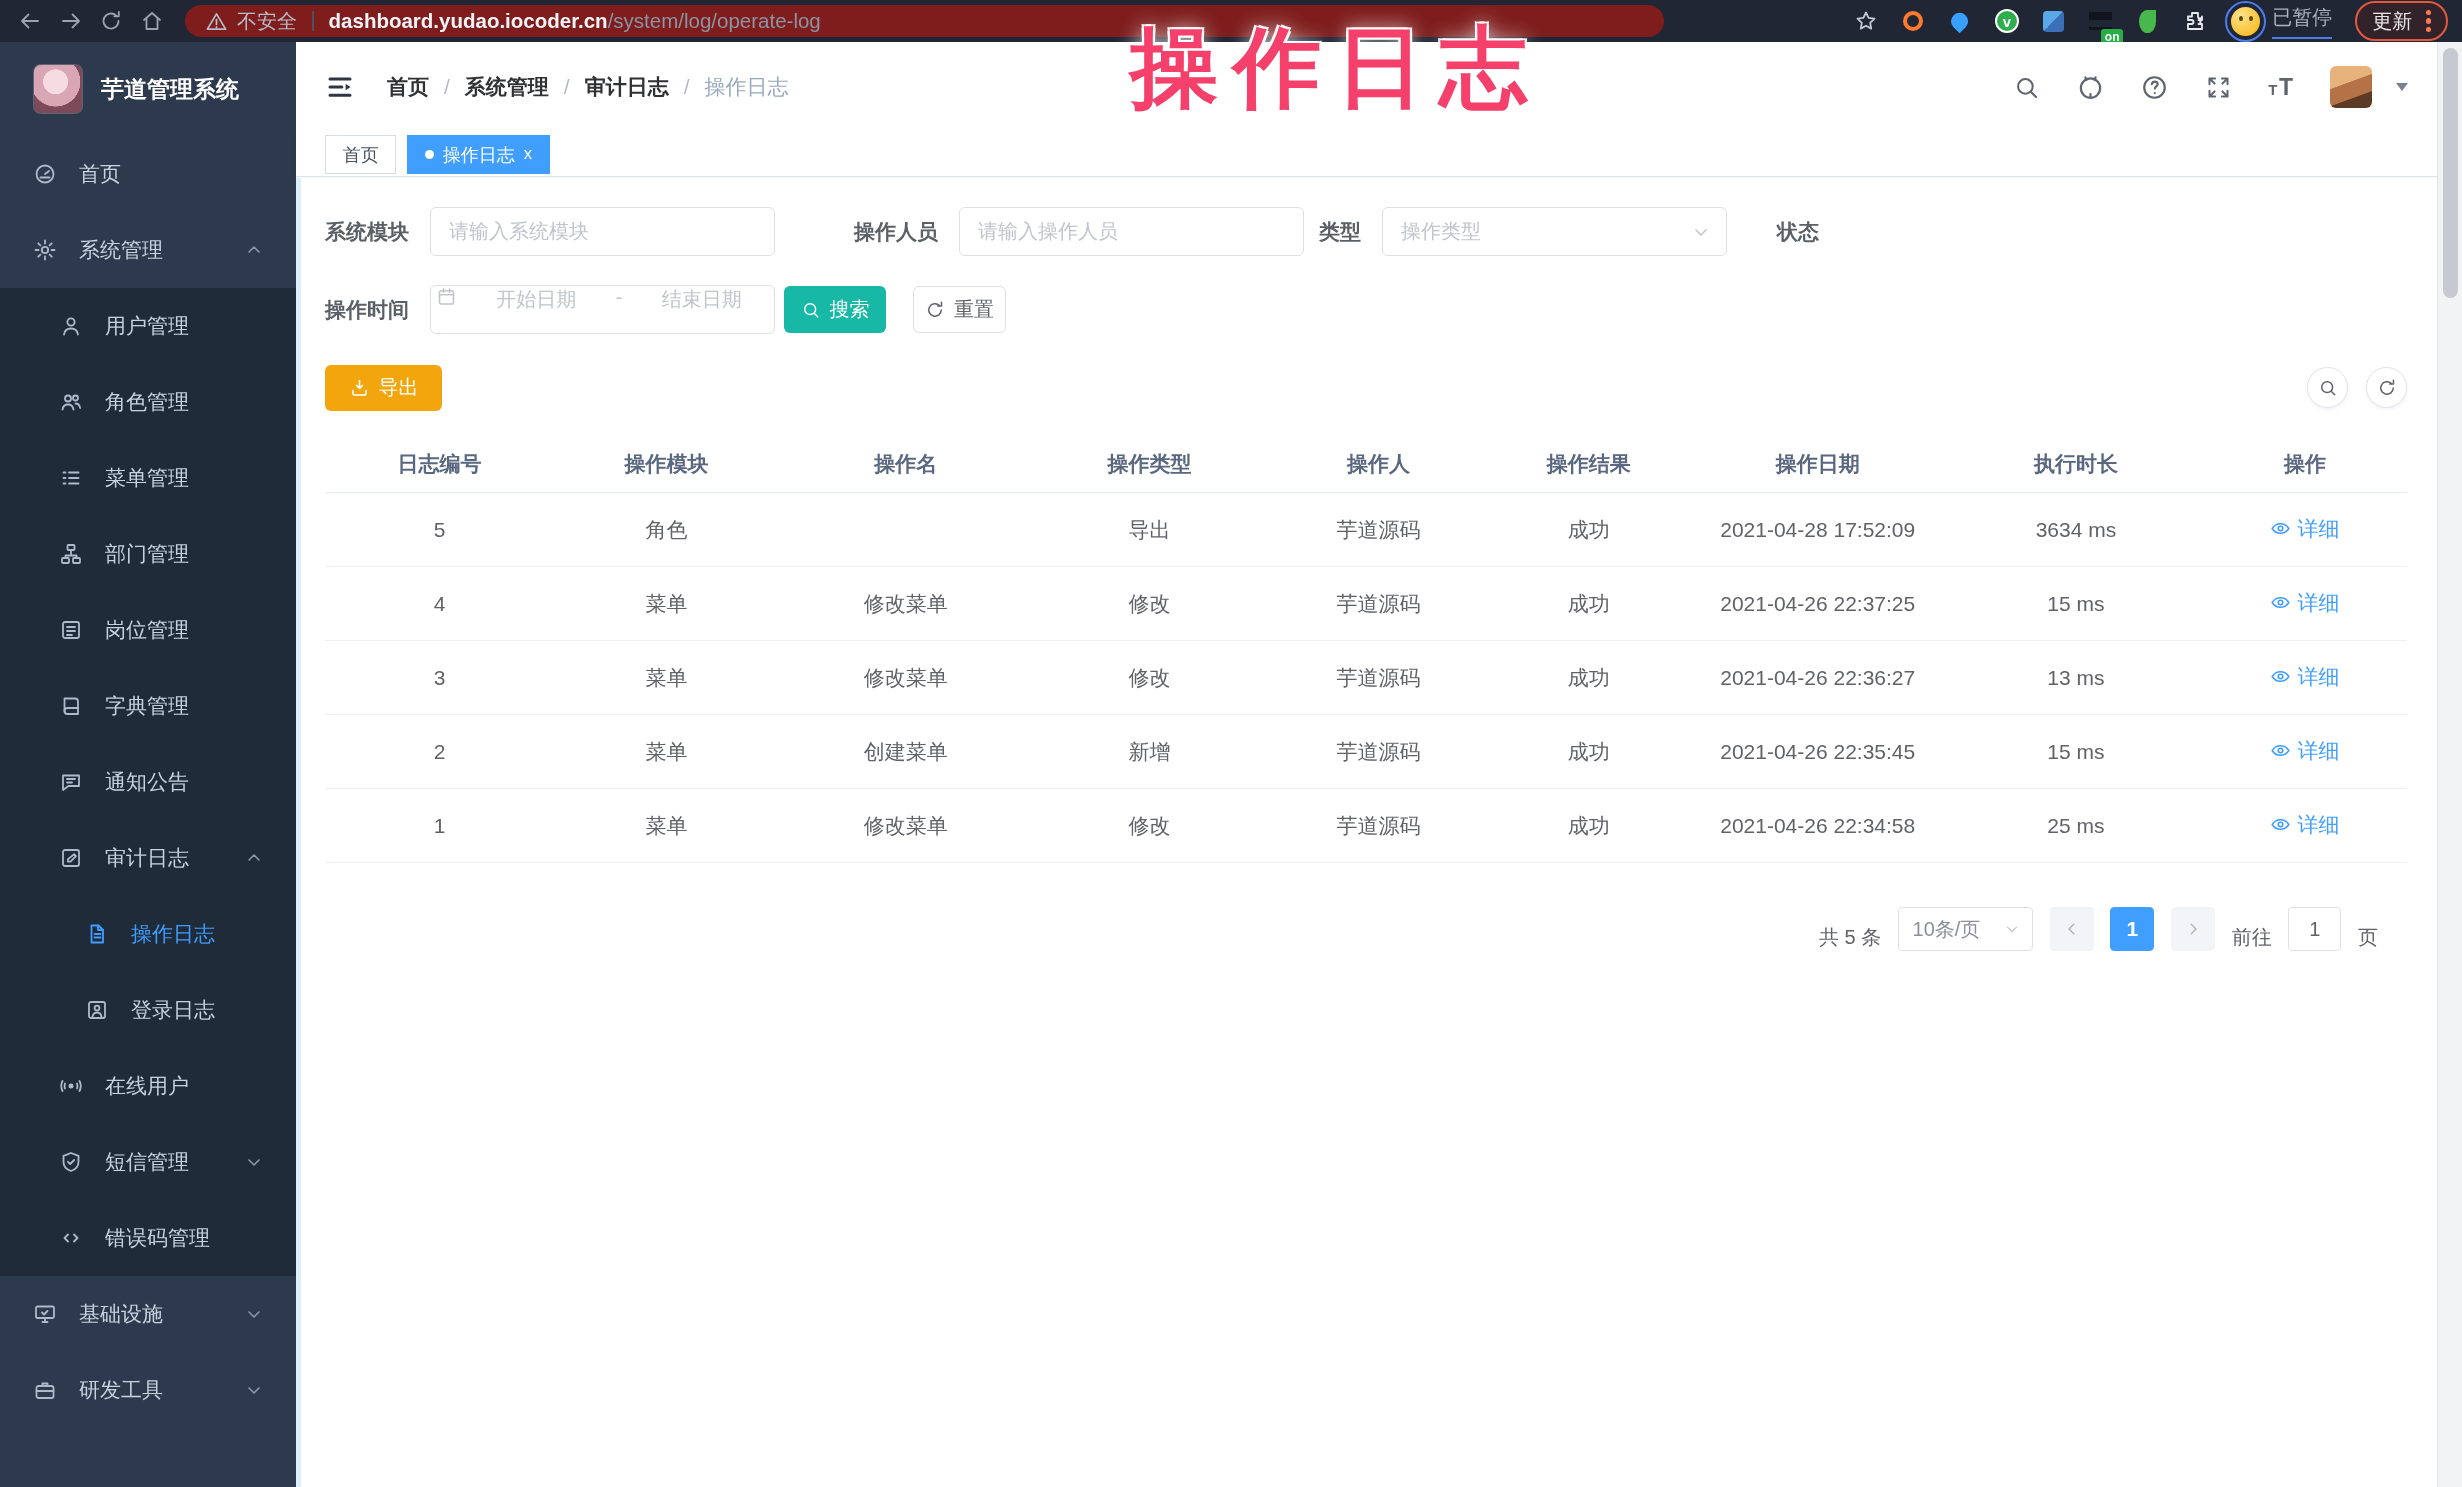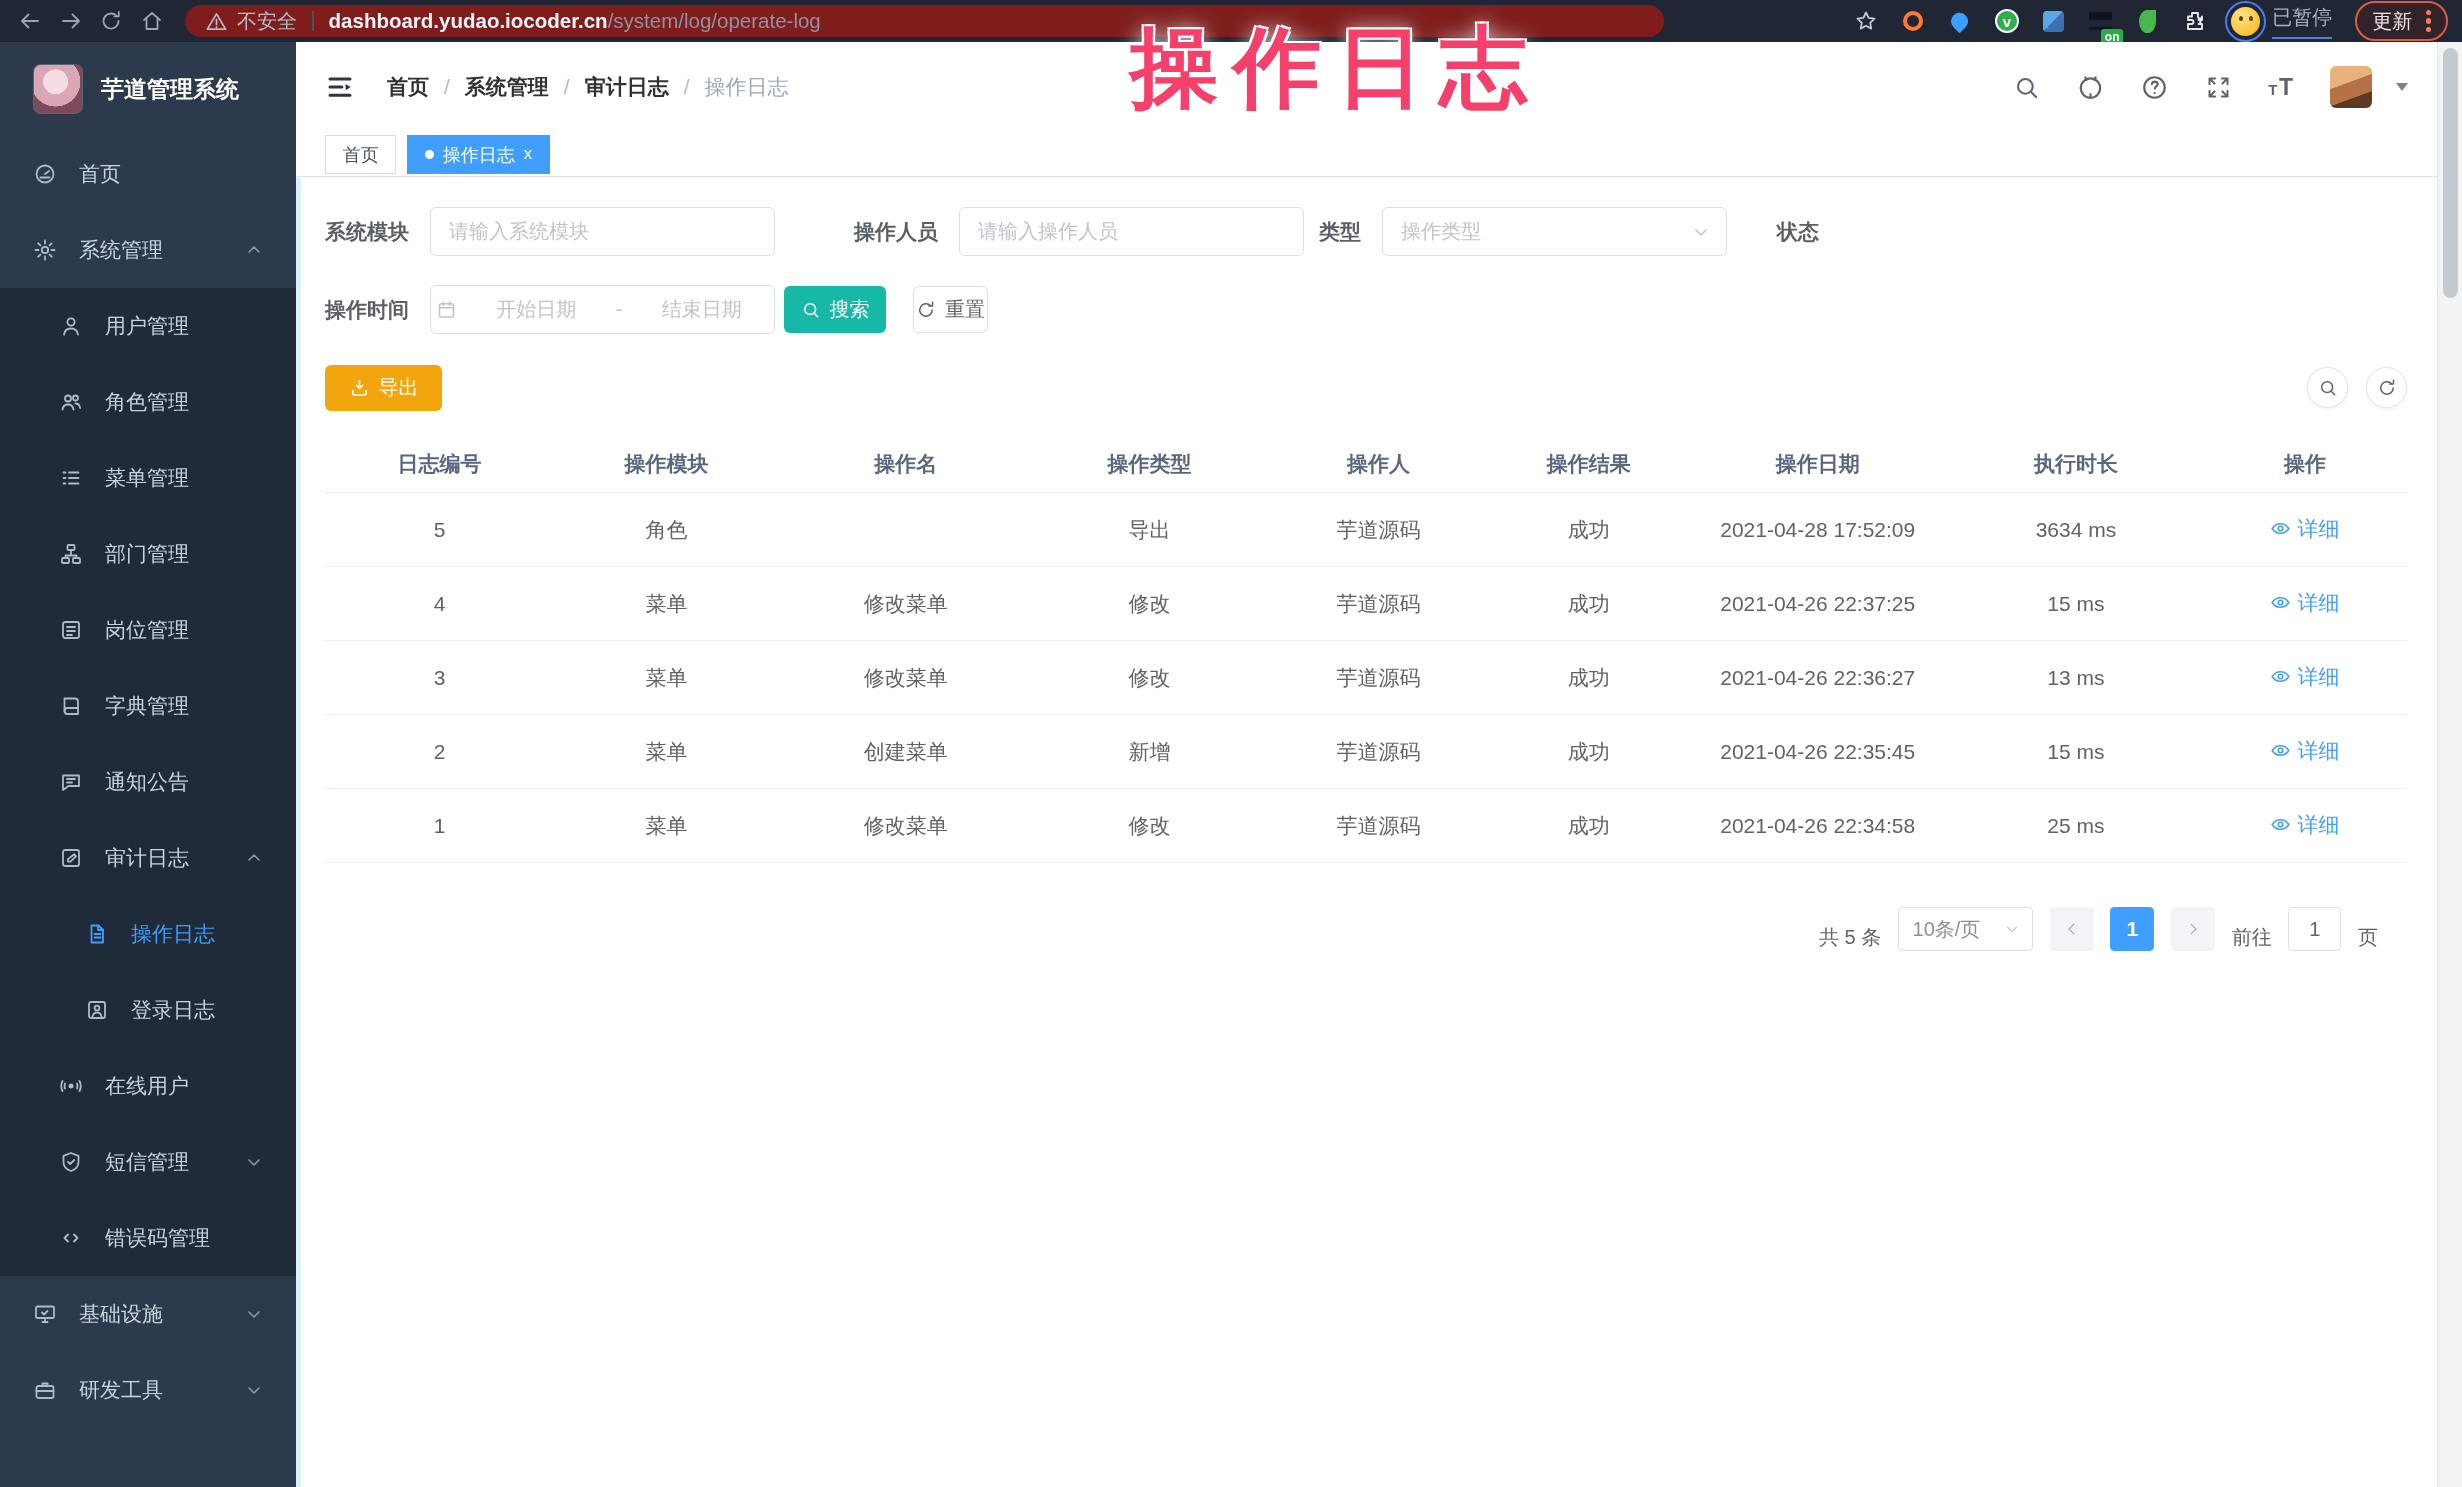--- a/index.html
+++ b/index.html
@@ -92,28 +92,28 @@
   .f-row { display:flex; align-items:center; margin-bottom:29px; }
   .f-group { display:flex; align-items:center; }
   .f-label { font-size:21px; color:#5b6066; font-weight:600; margin-right:21px; white-space:nowrap; }
   .f-input, .f-select, .f-date { width:345px; height:49px; border:0.8px solid #dcdfe6; border-radius:6px;
     font-size:20px; color:#606266; background:#fff; }
   .f-input { padding:0 18px; outline:none; font-family:inherit; }
   .f-input::placeholder { color:#c0c4cc; }
   .f-select { display:flex; align-items:center; padding:0 18px; position:relative; }
   .f-select .ph { color:#c0c4cc; }
   .f-select .chevdn { position:absolute; right:15px; color:#c0c4cc; display:flex; }
-  .f-date { display:flex; align-items:center; padding:0 5px; gap:12px; }
+  .f-date { display:flex; align-items:flex-start; padding:0 5px; gap:12px; }
   .f-date .cal { color:#c0c4cc; display:flex; flex:none; }
   .f-date .ph { color:#c0c4cc; flex:1; text-align:center; }
   .f-date .dash { color:#c0c4cc; }
   .btn { height:47px; border-radius:6px; display:flex; align-items:center; justify-content:center;
     gap:9px; font-size:20px; cursor:pointer; border:0.8px solid transparent; }
   .btn-search { width:102px; background:#17b8a6; color:#fff; margin-left:9px; }
-  .btn-reset { width:75px; background:#fff; color:#606266; border-color:#dcdfe6; margin-left:27px; }
+  .btn-reset { width:93px; background:#fff; color:#606266; border-color:#dcdfe6; margin-left:27px; }
   .toolbar { display:flex; align-items:center; padding:4.6px 30px 0 29px; }
   .btn-export { width:117px; height:46px; background:#f2a50c; color:#fff; }
   .tool-circles { margin-left:auto; display:flex; gap:18px; }
   .circle-btn { width:41px; height:41px; border-radius:50%; border:0.8px solid #e0e3e9; background:#fff;
     box-shadow:0 1.5px 4.6px rgba(0,0,0,.06); color:#606266; display:flex; align-items:center; justify-content:center; }
 
   
   .table-wrap { margin:26px 30px 0 29px; }
   table { width:100%; border-collapse:collapse; table-layout:fixed; }
   thead th { height:56px; font-size:21px; color:#5a6780; font-weight:700; text-align:center;

